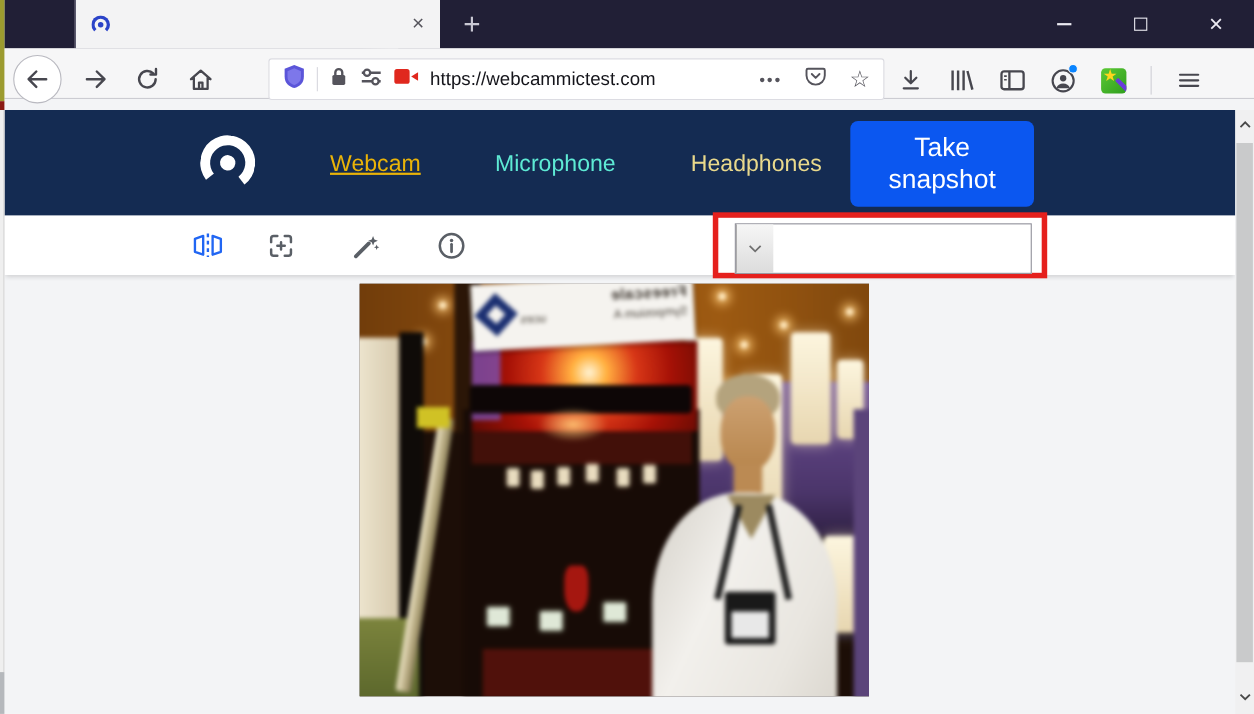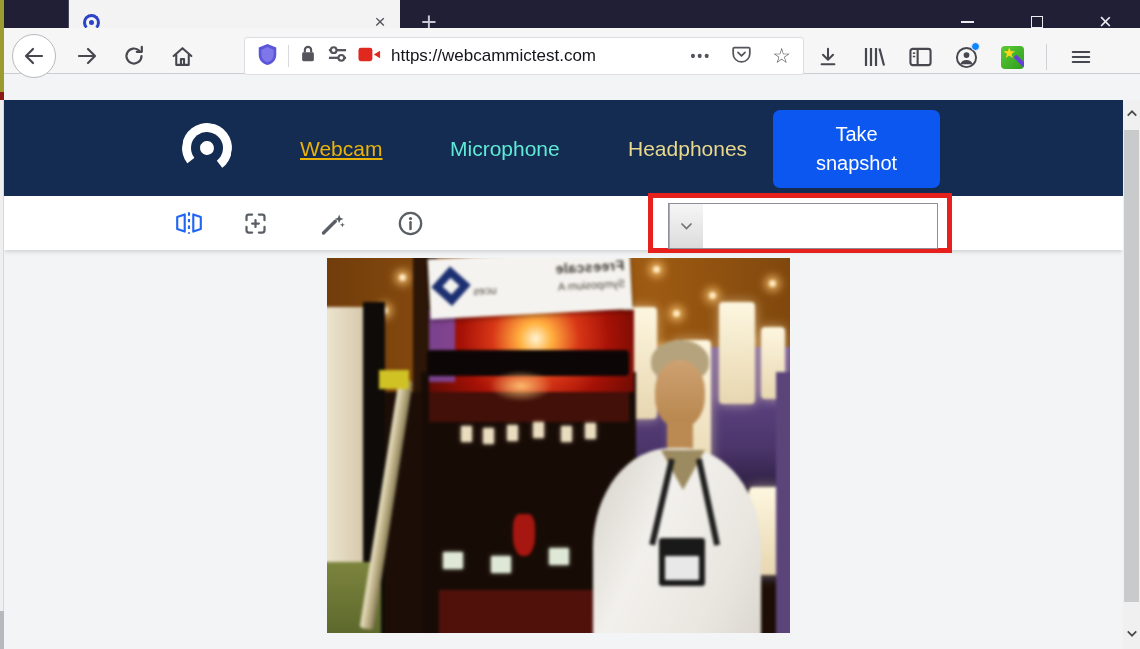--- a/index.html
+++ b/index.html
@@ -22,21 +22,21 @@
   .tab-fade { position:absolute; right:38px; top:0; width:34px; height:44px; background:linear-gradient(90deg, rgba(243,243,244,0), #f3f3f4 80%); }
   .tab-close { position:absolute; right:8px; top:10px; width:24px; height:24px; display:flex; align-items:center; justify-content:center; font-size:19px; color:#55545c; }
   .newtab { position:absolute; left:410px; top:7px; width:30px; height:30px; display:flex; align-items:center; justify-content:center; color:#c9c8d4; font-size:27px; font-weight:300; }
   .wincontrols { position:absolute; right:0; top:0; height:44px; display:flex; }
   .wc { width:69px; height:44px; display:flex; align-items:center; justify-content:center; }
   .wc-min i { width:13px; height:2px; background:#eceaf2; display:block; }
   .wc-max i { width:12px; height:12px; border:1.6px solid #eceaf2; display:block; }
   .wc-close { color:#eceaf2; font-size:22px; font-weight:300; }
 
   
-  .toolbar { position:absolute; left:4px; right:0; top:28px; height:46px; background:#f6f6f7; border-bottom:1px solid #ccccd2; }
+  .toolbar { position:absolute; left:4px; right:0; top:44px; height:46px; background:#f6f6f7; border-bottom:1px solid #ccccd2; }
   .navbtn { position:absolute; top:11px; width:34px; height:34px; display:flex; align-items:center; justify-content:center; }
   .back-circle { position:absolute; left:8px; top:6px; width:44px; height:44px; background:#fff; border:1px solid #b9b9c0; border-radius:50%; display:flex; align-items:center; justify-content:center; }
   .urlbar { position:absolute; left:240px; top:9px; width:560px; height:38px; background:#fff; border:1px solid #dcdce2; border-radius:3px; display:flex; align-items:center; padding:0 12px; }
   .ub-sep { width:1px; height:22px; background:#d8d8de; margin:0 10px; }
   .url-text { font-size:17px; color:#14141a; margin-left:10px; white-space:nowrap; }
   .ub-right { margin-left:auto; display:flex; align-items:center; gap:20px; }
   .dots { font-size:14px; letter-spacing:2px; color:#55545c; font-weight:bold; }
   .star-glyph { font-size:21px; color:#55545c; }
   .tb-icons { position:absolute; top:16px; right:0; width:330px; height:26px; display:flex; align-items:center; gap:22px; padding-left:6px; }
   .tbi { width:24px; height:24px; display:flex; align-items:center; justify-content:center; position:relative; }
@@ -44,21 +44,21 @@
   .acct-dot { position:absolute; right:-2px; top:-3px; width:9px; height:9px; background:#0a84ff; border-radius:50%; border:1.5px solid #f6f6f7; }
   .ext-box { width:23px; height:23px; border-radius:4px; background:linear-gradient(135deg,#5cc936,#2f9e1d); position:relative; overflow:hidden; }
   .ext-star { position:absolute; left:2px; top:-2px; color:#ffd61c; font-size:15px; }
   .ext-wand { position:absolute; right:2px; bottom:1px; width:4px; height:14px; background:#6a3bdc; transform:rotate(-45deg); border-radius:1px; }
 
   
   .site-header { position:absolute; left:4px; top:100px; width:1119px; height:96px; background:#142b52; }
   .logo { position:absolute; left:178px; top:23px; width:50px; height:50px; border:9px solid #ffffff; border-bottom-color:transparent; border-radius:50%; transform:rotate(0.02turn); }
   .logo i { position:absolute; left:9px; top:9px; width:14px; height:14px; background:#fff; border-radius:50%; }
   .nav-item { position:absolute; top:37px; font-size:21px; cursor:default; }
-  .snap-btn { position:absolute; left:769px; top:10px; width:167px; height:78px; background:#0b57f0; color:#fff; border:none; border-radius:7px; font-size:20px; font-family:"Liberation Sans",sans-serif; line-height:29px; padding:0 34px; text-align:center; }
+  .snap-btn { position:absolute; left:769px; top:10px; width:167px; height:78px; background:#0b57f0; color:#fff; border:none; border-radius:7px; font-size:24px; font-family:"Liberation Sans",sans-serif; line-height:29px; padding:0 34px; text-align:center; }
 
   
   .page-toolbar { position:absolute; left:4px; top:196px; width:1119px; height:54px; background:#ffffff; box-shadow:0 3px 4px -1px rgba(0,0,0,.14); }
   .pt-icon { position:absolute; top:12px; width:30px; height:30px; display:flex; align-items:center; justify-content:center; }
   .red-box { position:absolute; left:648px; top:193px; width:304px; height:60px; border:5px solid #e5201d; z-index:5; }
   .device-select { position:absolute; left:668px; top:203px; width:270px; height:46px; background:#fff; border:1px solid #8f8f99; display:flex; align-items:center; z-index:6; }
   .ds-value { font-size:19px; color:#000; padding-left:18px; flex:1; white-space:nowrap; }
   .ds-arrow { width:34px; height:44px; background:linear-gradient(180deg,#f6f6f6,#dcdcdc); border-left:1px solid #adadad; display:flex; align-items:center; justify-content:center; }
 
   

